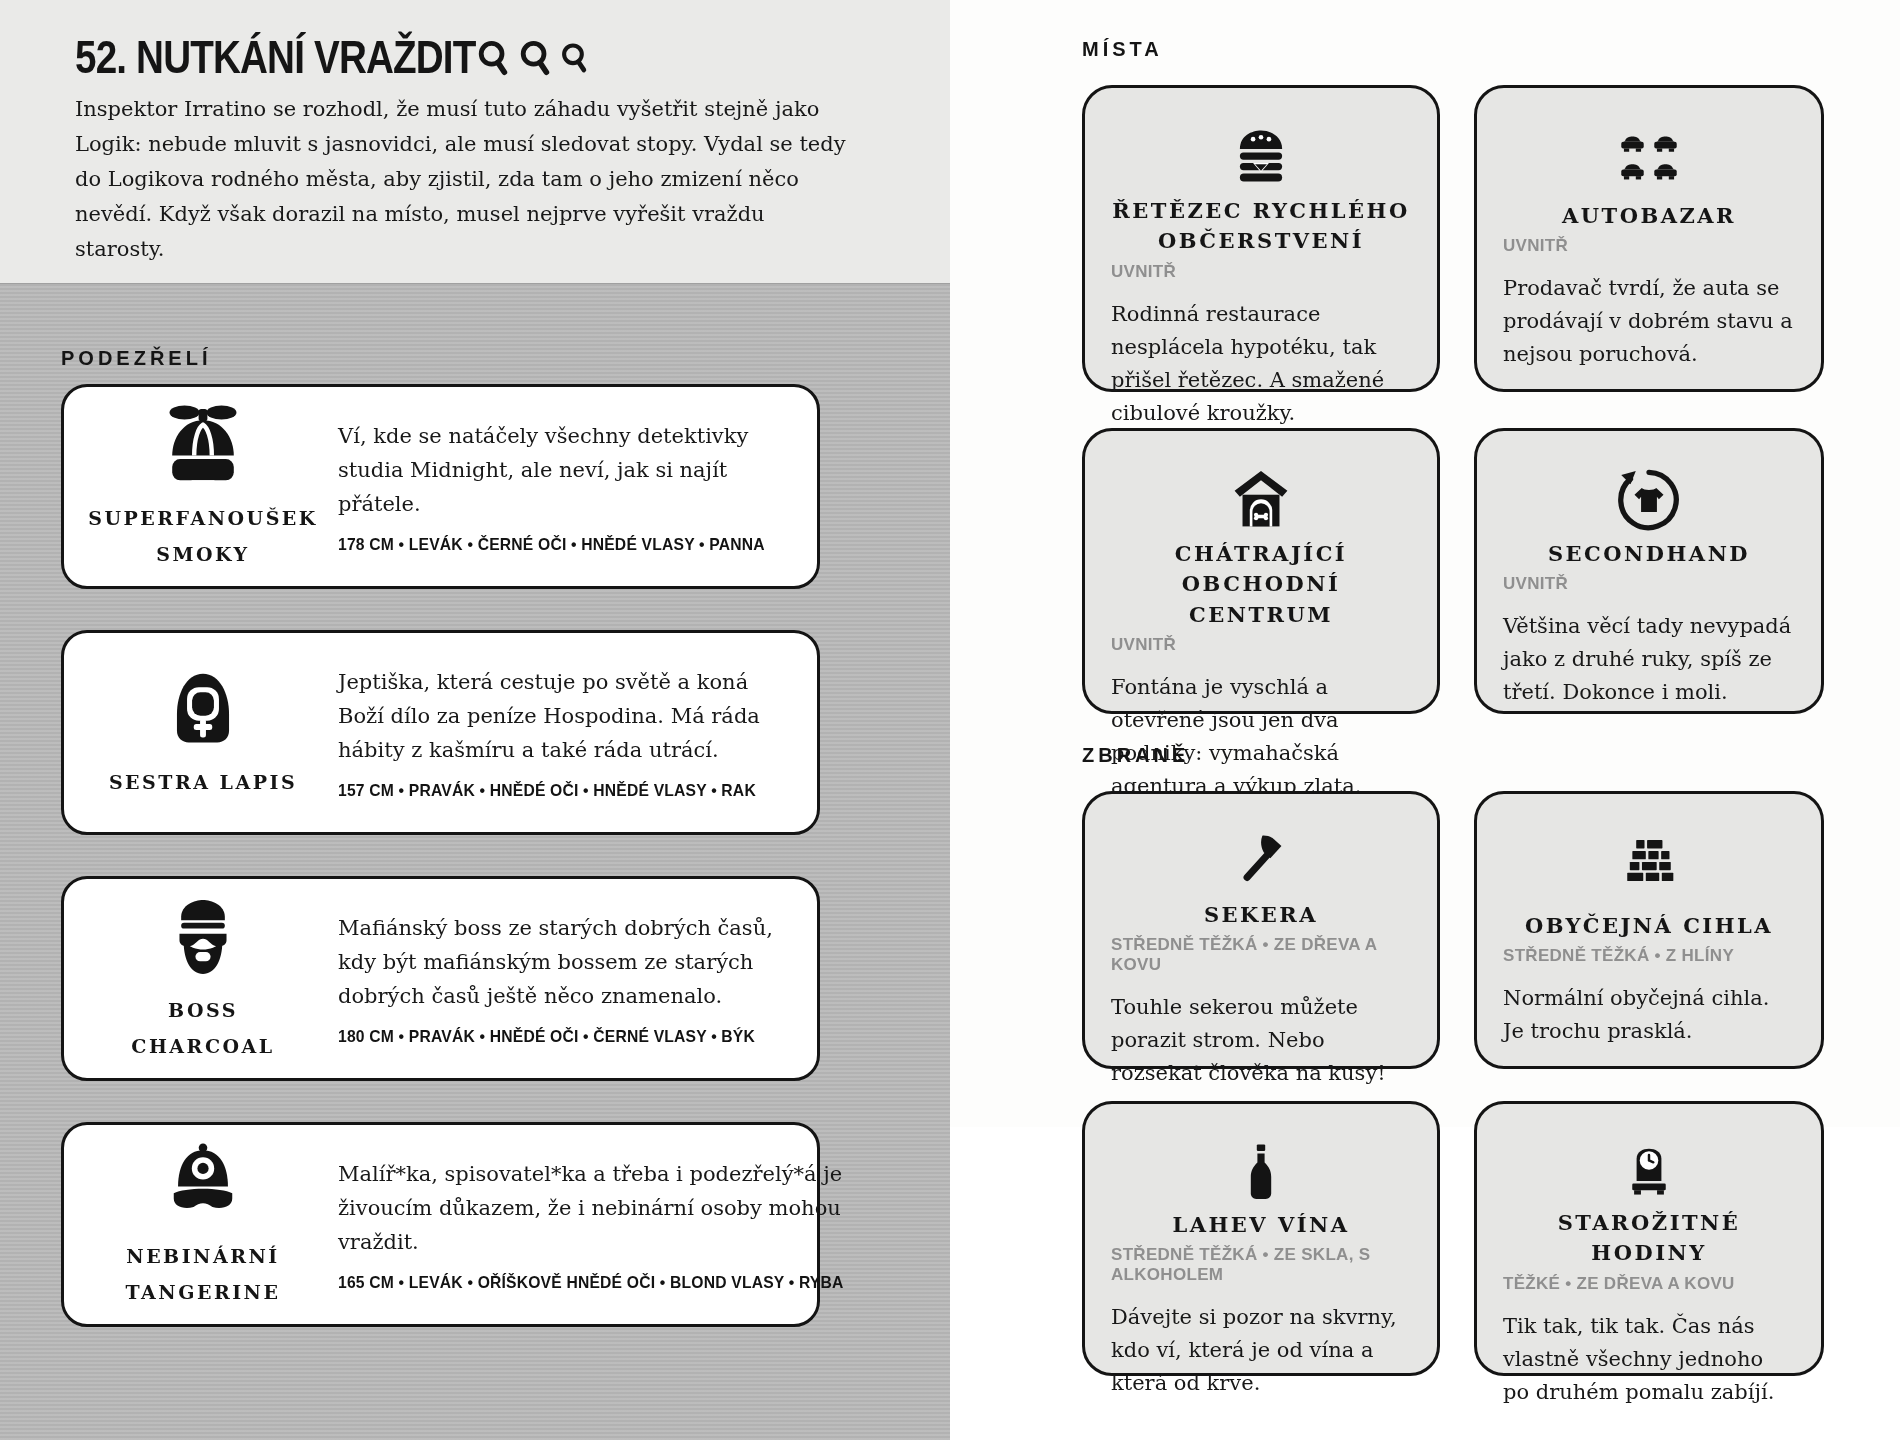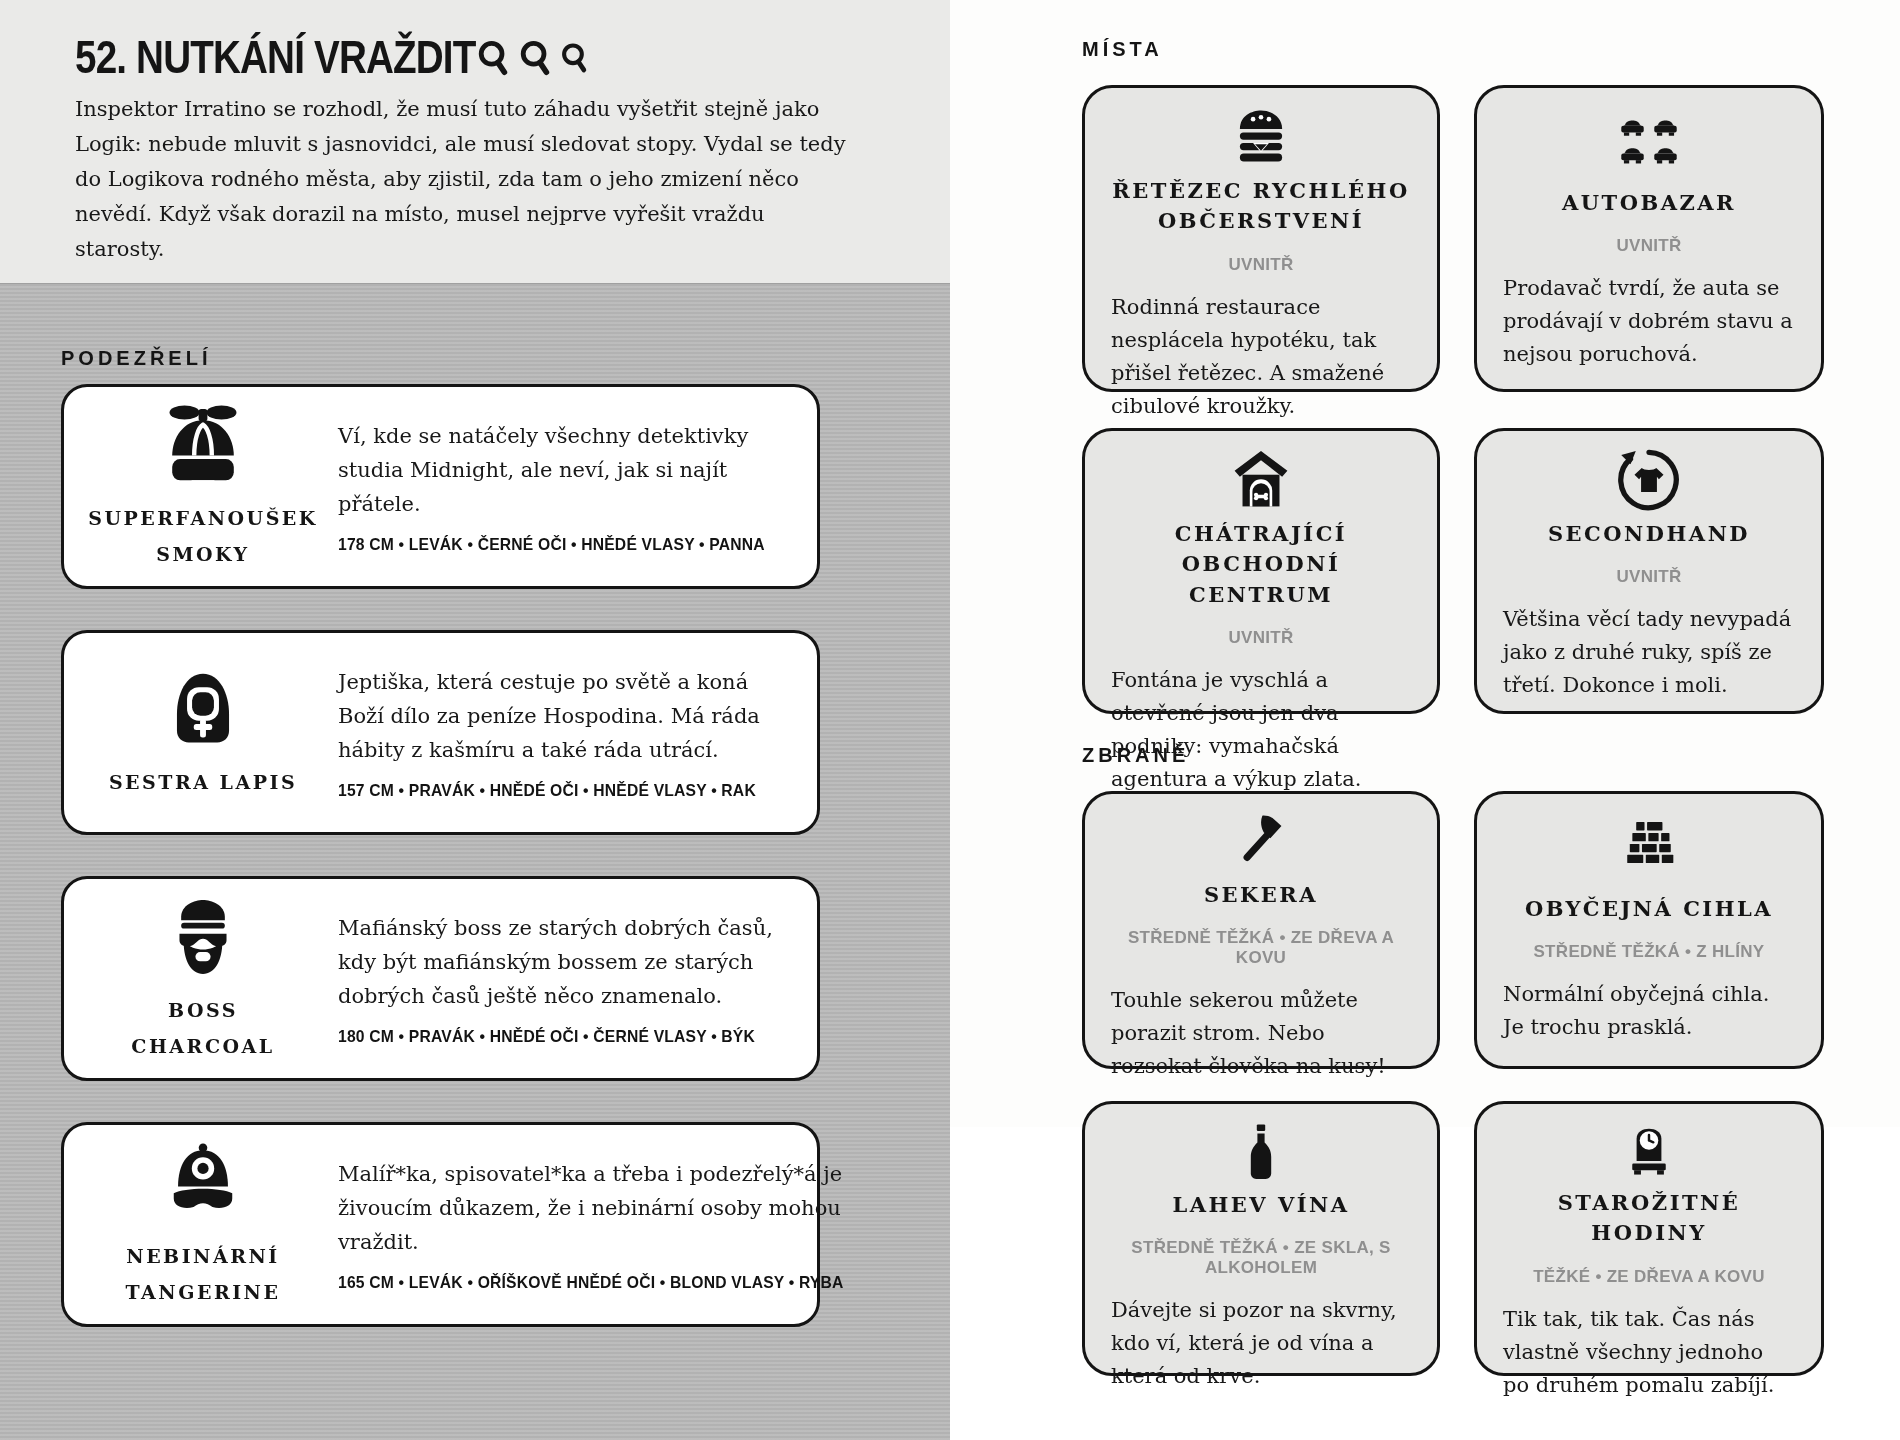--- a/index.html
+++ b/index.html
@@ -95,36 +95,36 @@
     column-gap:34px;
     margin-top:24px;
   }
   .grid-places{grid-template-rows:307px 286px;row-gap:36px;}
   .grid-weapons{grid-template-rows:278px 275px;row-gap:32px;}
   .heading-weapons{margin-top:30px;}
   .info-card{
     background:var(--card-gray);
     border:3px solid #141414;
     border-radius:30px;
-    padding:16px 26px 18px 26px;
+    padding:36px 26px 18px 26px;
     display:flex;flex-direction:column;
   }
   .card-icon{height:78px;display:flex;align-items:center;justify-content:center;}
   .card-icon svg{display:block;}
   .card-title{
     margin-top:6px;
     font-family:"DejaVu Serif","Liberation Serif",serif;
     font-weight:bold;font-size:21px;letter-spacing:2.5px;
     text-align:center;line-height:1.45;white-space:pre-line;color:#151515;
   }
   .card-sub{
-    margin-top:18px;
+    margin-top:5px;
     font-family:"Liberation Sans","DejaVu Sans",sans-serif;
     font-weight:bold;font-size:17px;letter-spacing:.3px;
-    text-align:center;color:var(--muted);
+    color:var(--muted);
   }
   .card-body{
     margin-top:16px;
     font-size:21px;line-height:33px;color:#181818;
     text-align:left;
   }
 </style>
 </head>
 <body>
 

